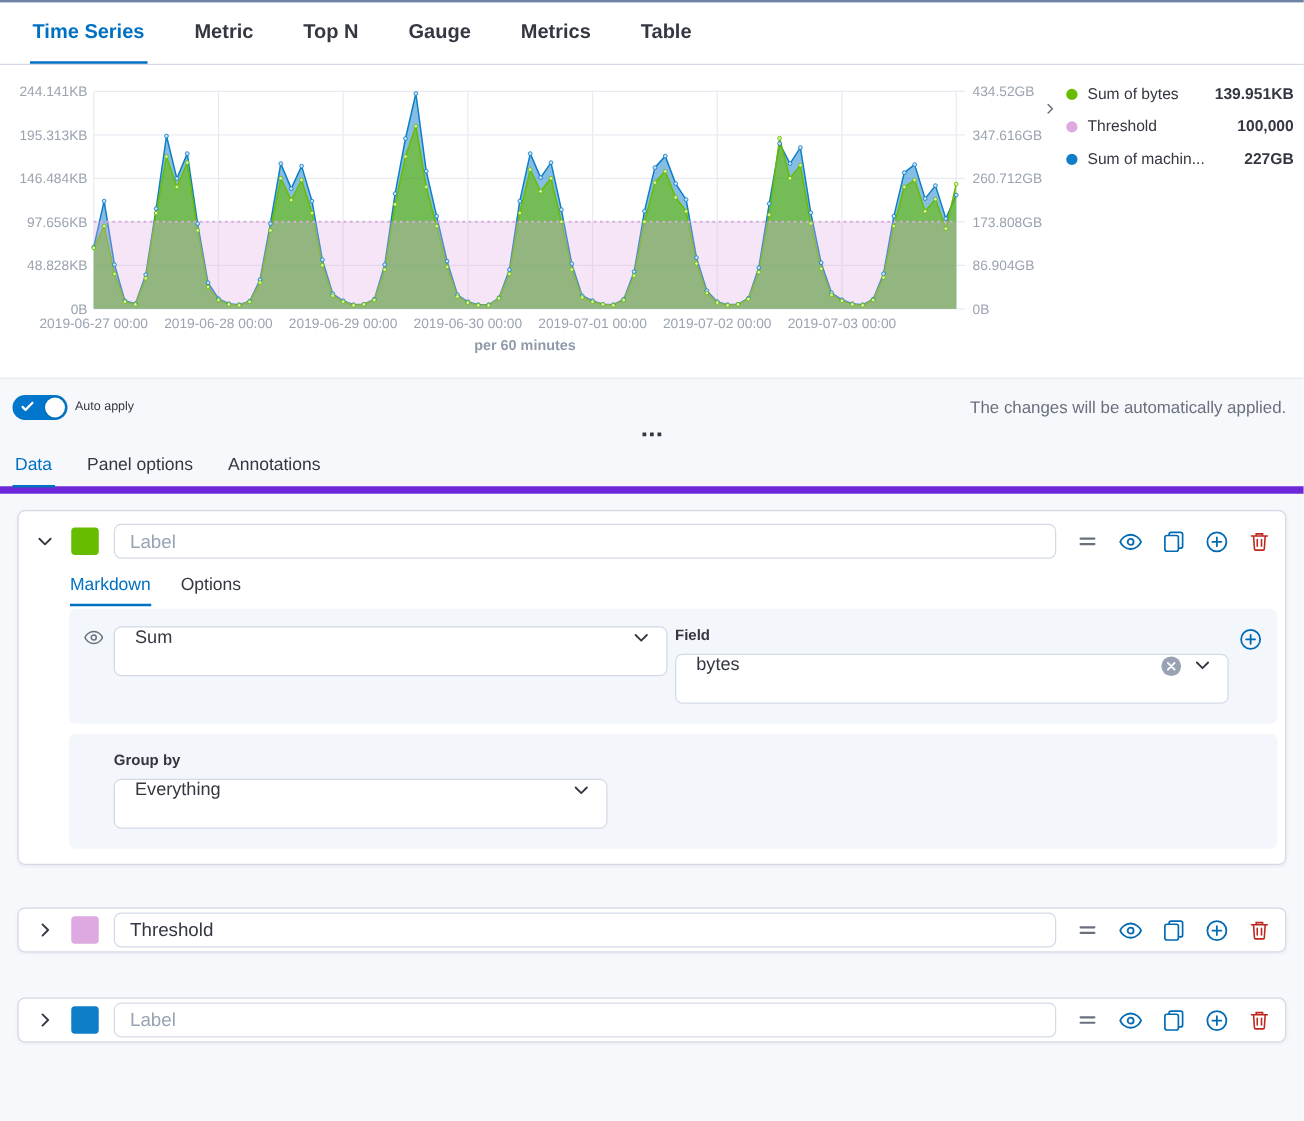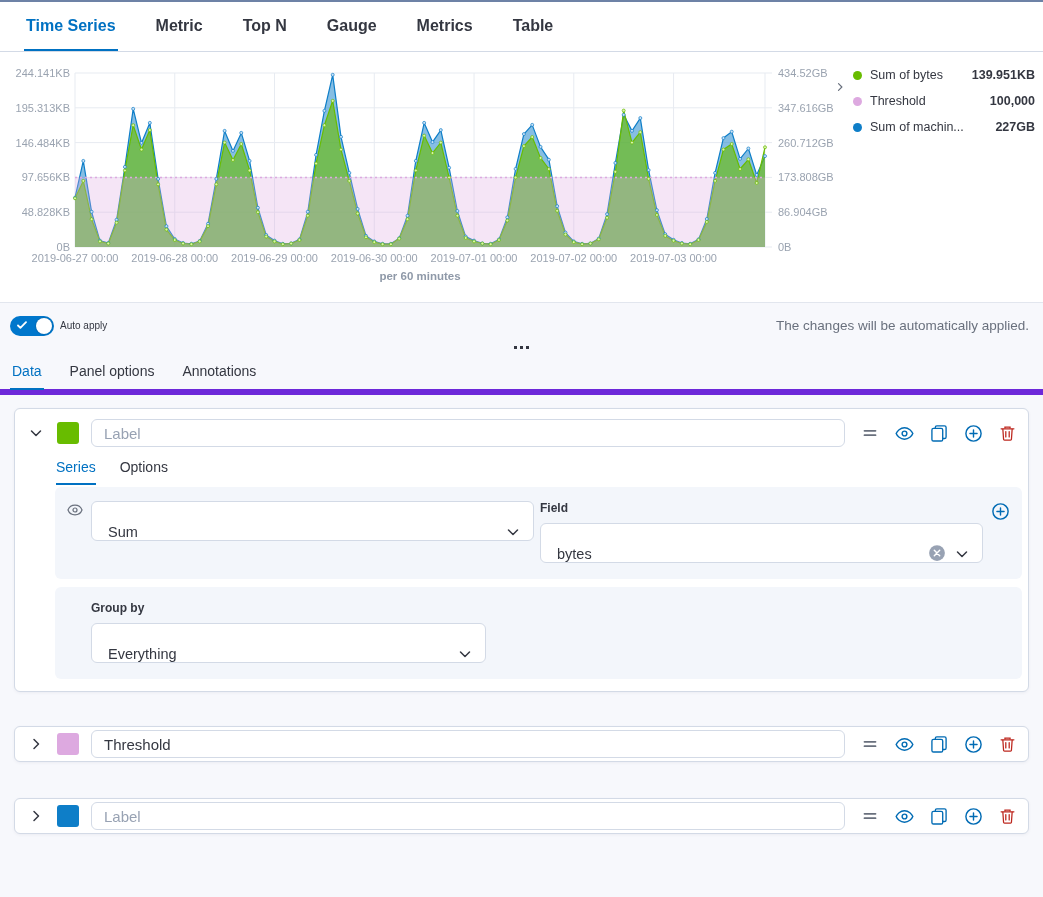--- a/index.html
+++ b/index.html
@@ -63,21 +63,21 @@
   .inner-tabs .tab { font-size:14px; font-weight:500; padding-bottom:8px; cursor:pointer;
                      border-bottom:2px solid transparent; }
   .inner-tabs .tab.active { color:#0071c2; border-bottom-color:#0071c2; }
   .metrics-box { margin:2px 6px 0 40px; background:#f3f6fb; border-radius:6px;
                  padding:14px 12px 16px 12px; display:flex; align-items:flex-start; gap:8px; }
   .metrics-box .eye-col { flex:none; margin-top:1px; }
   .fields { display:flex; flex:1; gap:6px; }
   .field-col { flex:1; }
   .field-label { font-size:12px; font-weight:700; margin-bottom:8px; }
   .select { height:40px; background:#fff; border:1px solid #d3dae6; border-radius:6px;
-            display:flex; align-items:flex-end; padding:0 12px 0 16px; cursor:pointer; font-size:14.5px; }
+            display:flex; align-items:flex-start; padding:0 12px 0 16px; cursor:pointer; font-size:14.5px; }
   .select .txt { flex:1; }
   .combo-clear { width:18px; height:18px; margin-right:8px; flex:none; cursor:pointer; }
   .plus-col { flex:none; margin-top:1px; }
   .groupby-box { margin:8px 6px 0 40px; background:#f3f6fb; border-radius:6px;
                  padding:14px 12px 16px 36px; }
   .groupby-box .select { width:395px; }
   .panel-footer-pad { height:12px; }
   svg { display:block; }
 </style>
 </head>
@@ -392,21 +392,21 @@
                 <path d="M5.6 3.4V2h4.8v1.4" fill="none" stroke="currentColor" stroke-width="1.2"></path>
                 <path d="M2 3.6h12" stroke="currentColor" stroke-width="1.2" stroke-linecap="round"></path>
                 <path d="M3.6 3.6l.7 9.8c0 .5.4.8.9.8h5.6c.5 0 .9-.3.9-.8l.7-9.8" fill="none" stroke="currentColor" stroke-width="1.2"></path>
                 <path d="M6.4 6.2v5M9.6 6.2v5" stroke="currentColor" stroke-width="1.2" stroke-linecap="round"></path>
               </svg>
           </div>
         </div>
       </div>
 
       <div class="inner-tabs">
-        <div class="tab active">Series</div>
+        <div class="tab active">Markdown</div>
         <div class="tab">Options</div>
       </div>
 
       <div class="metrics-box">
         <div class="eye-col icon-btn gray-ic">
           <svg width="16" height="16" viewBox="0 0 16 16">
               <path d="M8 3.2c-3.6 0-6.2 2.7-7 4.8.8 2.1 3.4 4.8 7 4.8s6.2-2.7 7-4.8c-.8-2.1-3.4-4.8-7-4.8z" fill="none" stroke="currentColor" stroke-width="1.2"></path>
               <circle cx="8" cy="8" r="2" fill="none" stroke="currentColor" stroke-width="1.2"></circle>
             </svg>
         </div>

